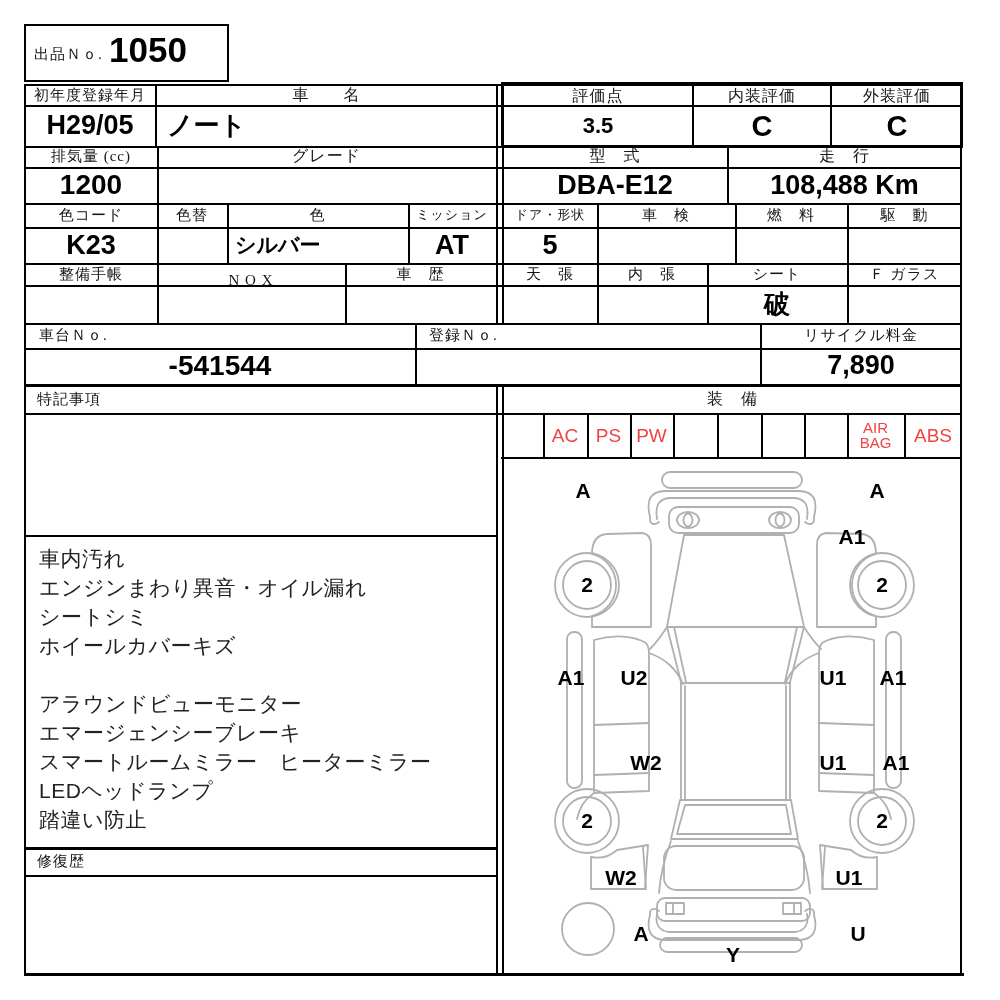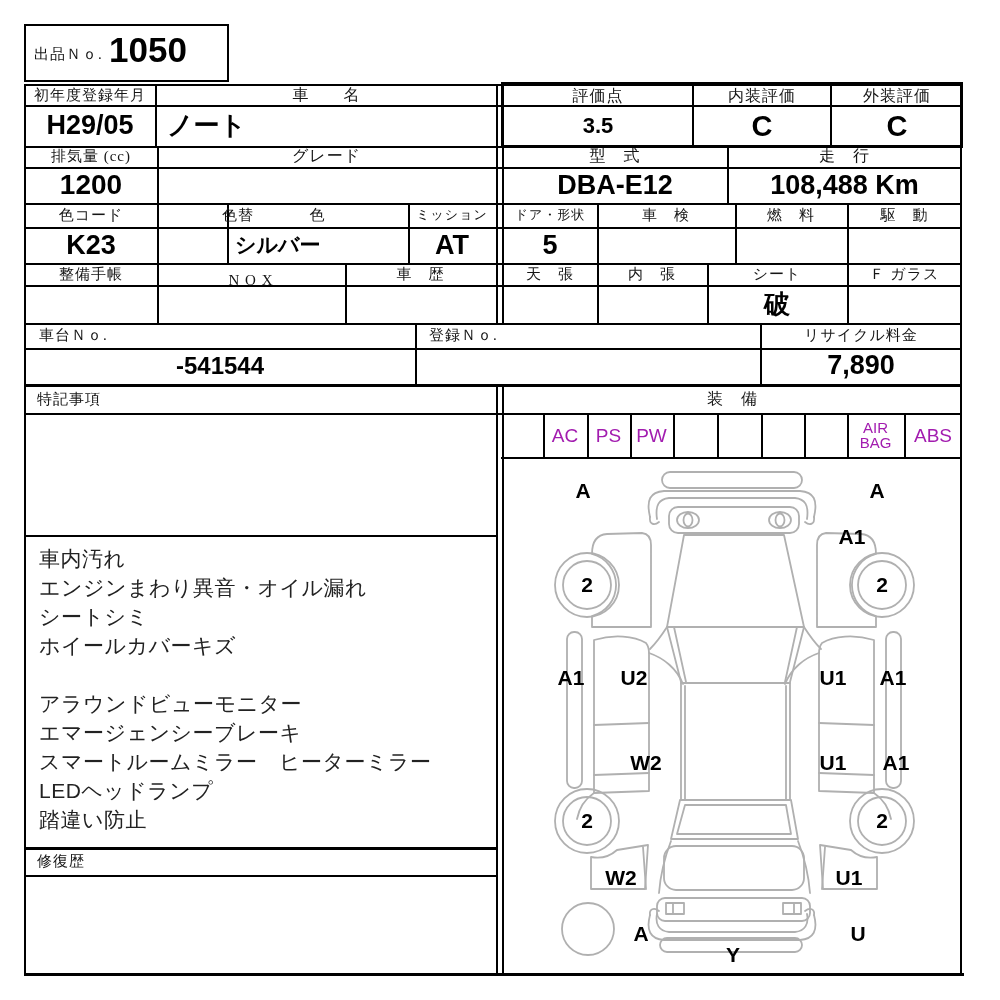--- a/index.html
+++ b/index.html
@@ -8,21 +8,21 @@
   .hl,.vl{position:absolute;background:#000;}
   .cell{position:absolute;display:flex;align-items:center;justify-content:center;
         box-sizing:border-box;overflow:hidden;white-space:nowrap;}
   .hd{font-family:"Liberation Serif","DejaVu Serif",serif;font-size:16px;color:#151515;
       letter-spacing:1px;font-weight:400;}
   .hd13{font-size:13px;}
   .hd15{font-size:15px;}
   .val{font-weight:700;color:#000;}
   .left{justify-content:flex-start;}
   .box{position:absolute;box-sizing:border-box;border:2.5px solid #000;background:#fff;}
-  .eq-cell{white-space:pre-line;text-align:center;line-height:1.0;font-size:19px;color:#a21caf;}
+  .eq-cell{white-space:pre-line;text-align:center;line-height:1.0;font-size:19px;color:#ef4444;}
   .eq-small{font-size:15px;}
   .dmg{position:absolute;transform:translate(-50%,-50%);font-weight:700;font-size:21px;color:#000;
        font-family:"Liberation Sans","DejaVu Sans",sans-serif;}
   .notes{position:absolute;left:25px;top:538px;width:471px;height:300px;padding:6px 0 0 14px;
          box-sizing:border-box;}
   .note-line{font-size:21px;line-height:29px;color:#222;letter-spacing:0.5px;}
   svg{position:absolute;}
 </style>
 </head>
 <body>
@@ -103,21 +103,21 @@
   <div class="cell hd hd15" style="left:25px;top:147px;width:132px;height:19px;">排気量 (cc)</div>
   <div class="cell hd" style="left:157px;top:147px;width:339px;height:19px;">グレード</div>
   <div class="cell hd" style="left:503px;top:147px;width:224px;height:19px;">型　式</div>
   <div class="cell hd" style="left:727px;top:147px;width:235px;height:19px;">走　行</div>
 
   <div class="cell val" style="left:25px;top:168px;width:132px;height:34px;font-size:28px;">1200</div>
   <div class="cell val" style="left:503px;top:168px;width:224px;height:34px;font-size:27px;">DBA-E12</div>
   <div class="cell val" style="left:727px;top:168px;width:235px;height:34px;font-size:27px;">108,488 Km</div>
 
   <div class="cell hd hd15" style="left:25px;top:204px;width:132px;height:22px;">色コード</div>
-  <div class="cell hd hd15" style="left:157px;top:204px;width:70px;height:22px;margin-left:46px;">色替</div>
+  <div class="cell hd hd15" style="left:157px;top:204px;width:70px;height:22px;">色替</div>
   <div class="cell hd hd15" style="left:227px;top:204px;width:181px;height:22px;">色</div>
   <div class="cell hd hd13" style="left:408px;top:204px;width:88px;height:22px;">ミッション</div>
   <div class="cell hd hd13" style="left:503px;top:204px;width:94px;height:22px;">ドア・形状</div>
   <div class="cell hd hd15" style="left:597px;top:204px;width:138px;height:22px;">車　検</div>
   <div class="cell hd hd15" style="left:735px;top:204px;width:112px;height:22px;border-radius:8px;">燃　料</div>
   <div class="cell hd hd15" style="left:847px;top:204px;width:115px;height:22px;">駆　動</div>
 
   <div class="cell val" style="left:25px;top:228px;width:132px;height:34px;font-size:27px;">K23</div>
   <div class="cell val" style="left:157px;top:228px;width:70px;height:34px;"></div>
   <div class="cell val left" style="left:227px;top:228px;width:181px;height:34px;font-size:21px;padding-left:8px;">シルバー</div>
@@ -140,21 +140,21 @@
   <div class="cell val" style="left:345px;top:286px;width:151px;height:36px;"></div>
   <div class="cell val" style="left:503px;top:286px;width:94px;height:36px;"></div>
   <div class="cell val" style="left:597px;top:286px;width:110px;height:36px;"></div>
   <div class="cell val" style="left:707px;top:286px;width:140px;height:36px;font-size:26px;">破</div>
   <div class="cell val" style="left:847px;top:286px;width:115px;height:36px;"></div>
 
   <div class="cell hd hd15 left" style="left:415px;top:324px;width:345px;height:23px;padding-left:14px;">登録Ｎｏ.</div>
   <div class="cell hd hd15 left" style="left:25px;top:324px;width:390px;height:23px;padding-left:14px;">車台Ｎｏ.</div>
   <div class="cell hd hd15" style="left:760px;top:324px;width:202px;height:23px;">リサイクル料金</div>
 
-  <div class="cell val" style="left:25px;top:349px;width:390px;height:33px;font-size:24px;">-541544</div>
+  <div class="cell val" style="left:25px;top:349px;width:390px;height:33px;font-size:28px;">-541544</div>
   <div class="cell val" style="left:415px;top:349px;width:345px;height:33px;"></div>
   <div class="cell val" style="left:760px;top:349px;width:202px;height:33px;font-size:27px;">7,890</div>
 
   <div class="cell hd hd15 left" style="left:25px;top:387px;width:471px;height:25px;padding-left:12px;">特記事項</div>
   <div class="cell hd" style="left:503px;top:387px;width:459px;height:25px;">装　備</div>
   <div class="cell hd hd15 left" style="left:25px;top:849px;width:386px;height:25px;padding-left:12px;">修復歴</div>
 
   <div class="cell eq-cell" style="left:501px;top:414px;width:42px;height:42px;"></div>
   <div class="cell eq-cell" style="left:543px;top:414px;width:44px;height:42px;">AC</div>
   <div class="cell eq-cell" style="left:587px;top:414px;width:43px;height:42px;">PS</div>

